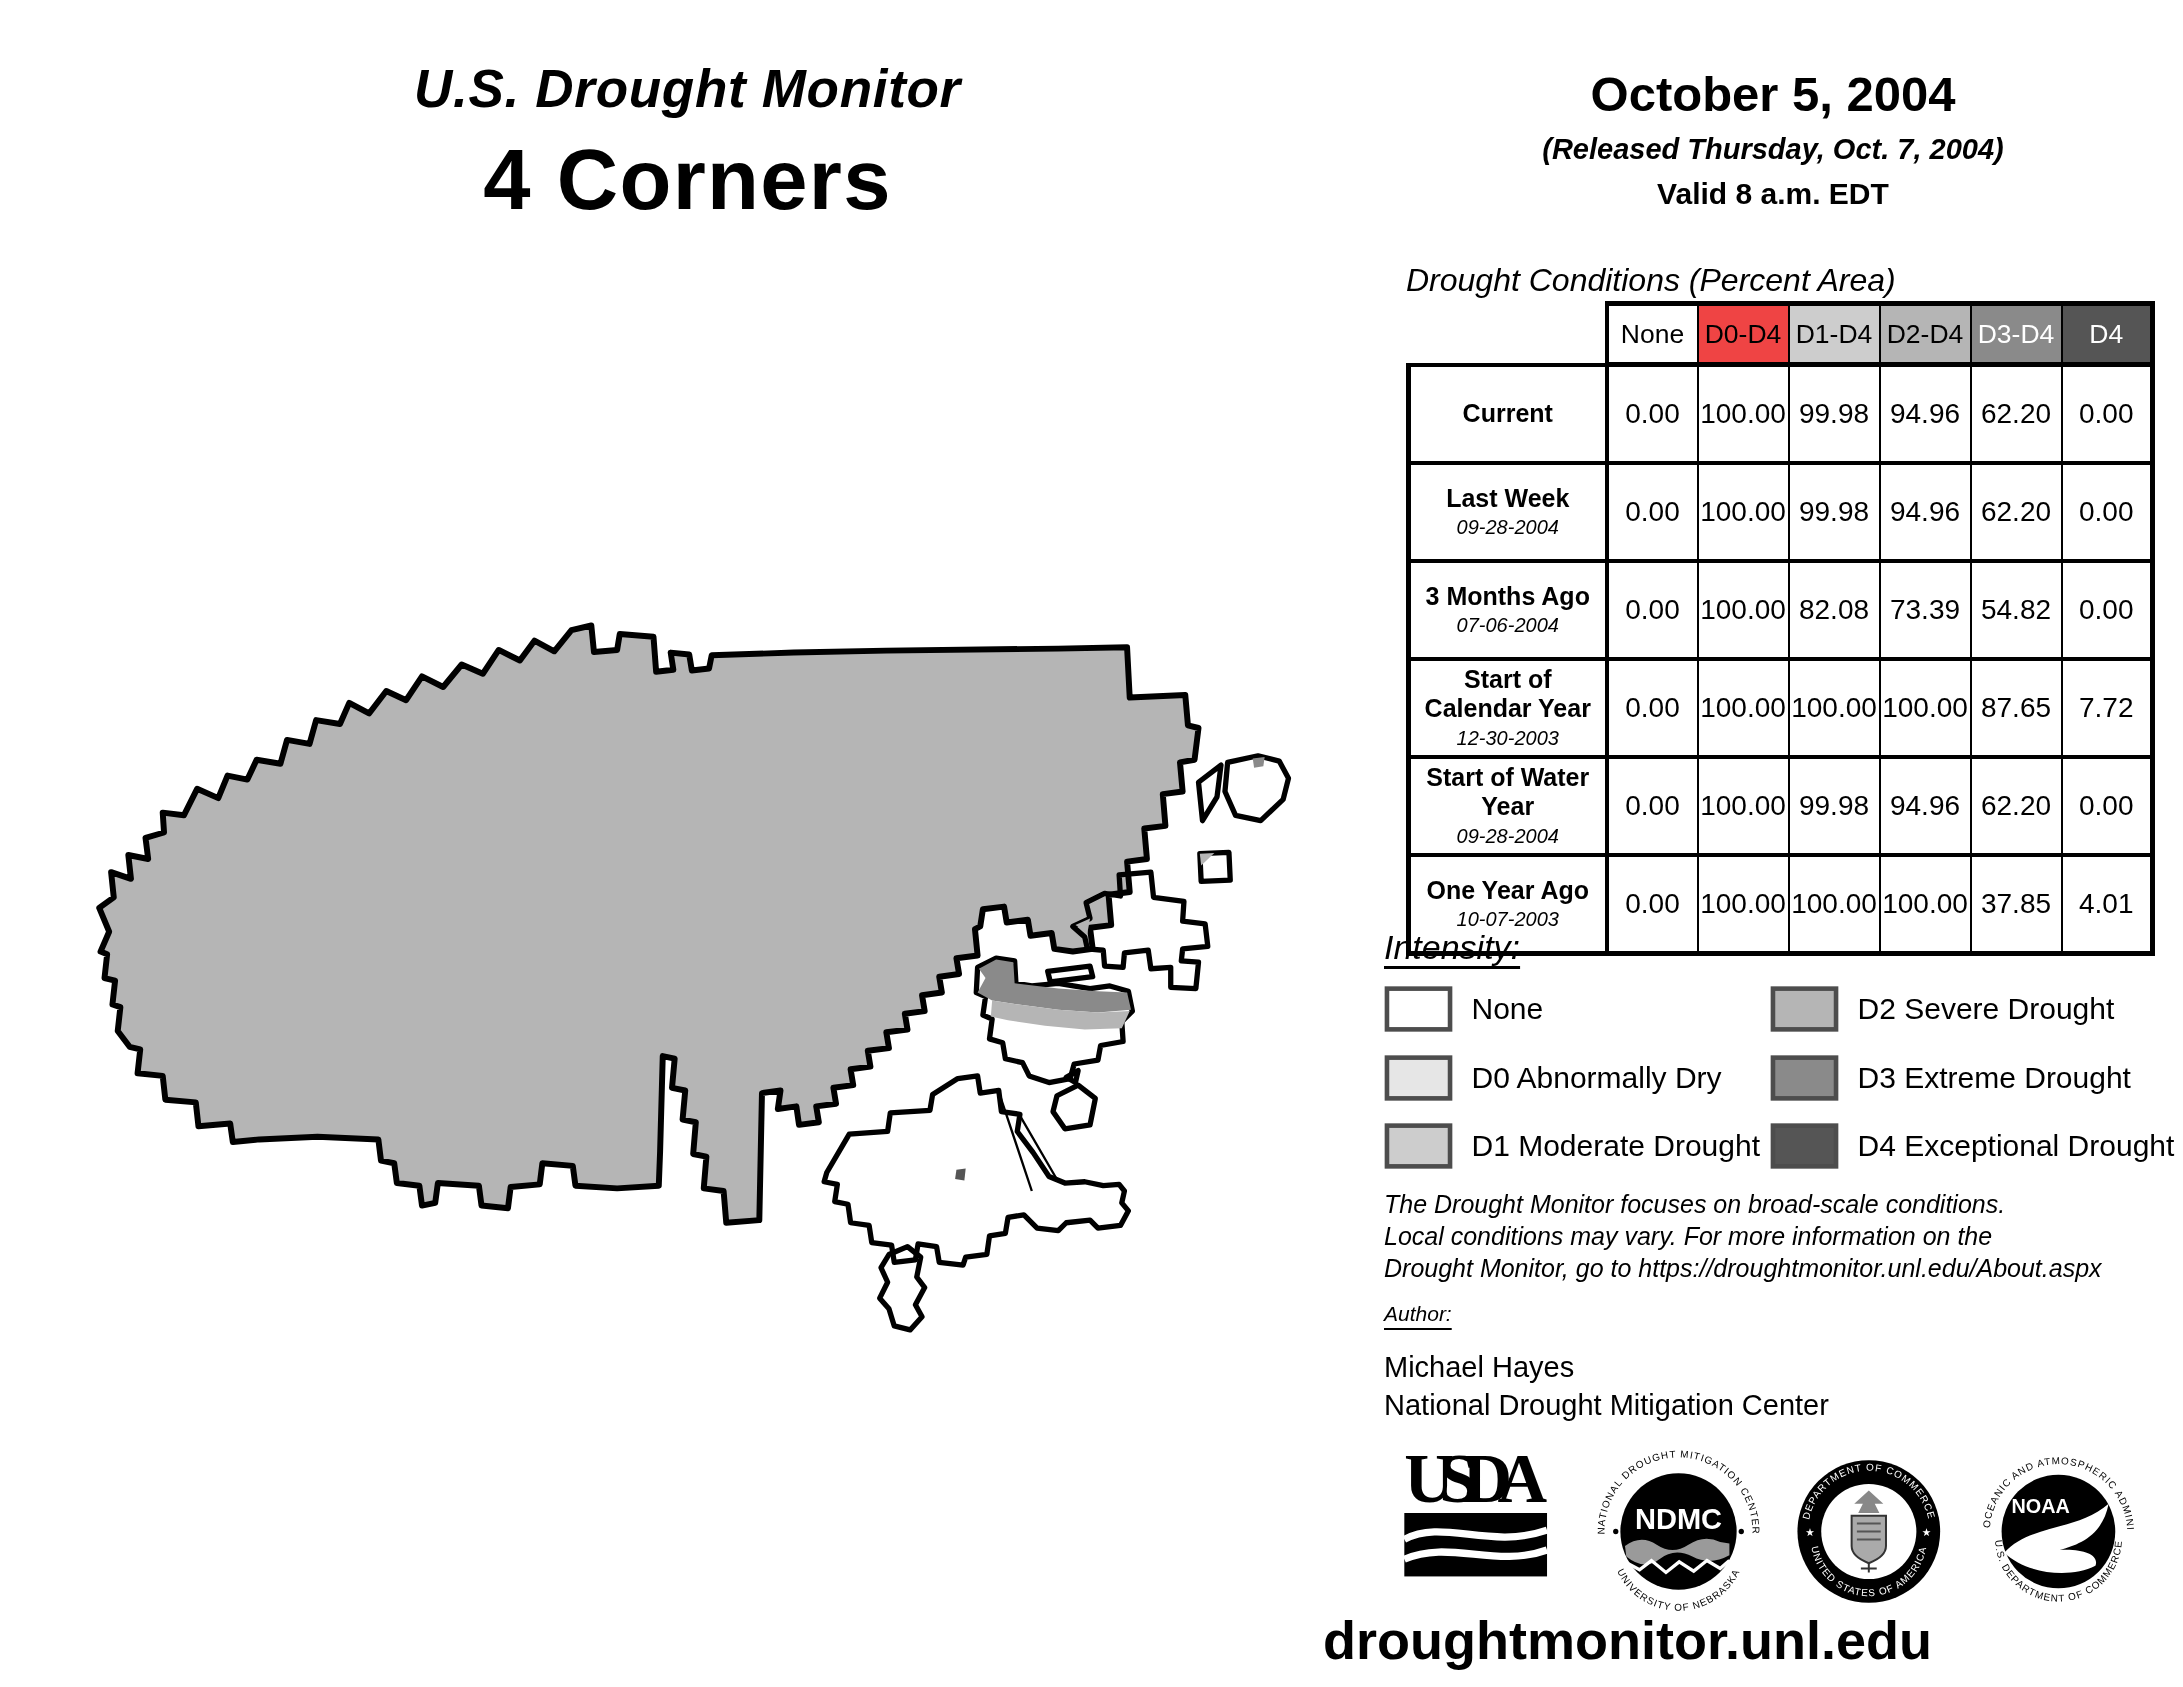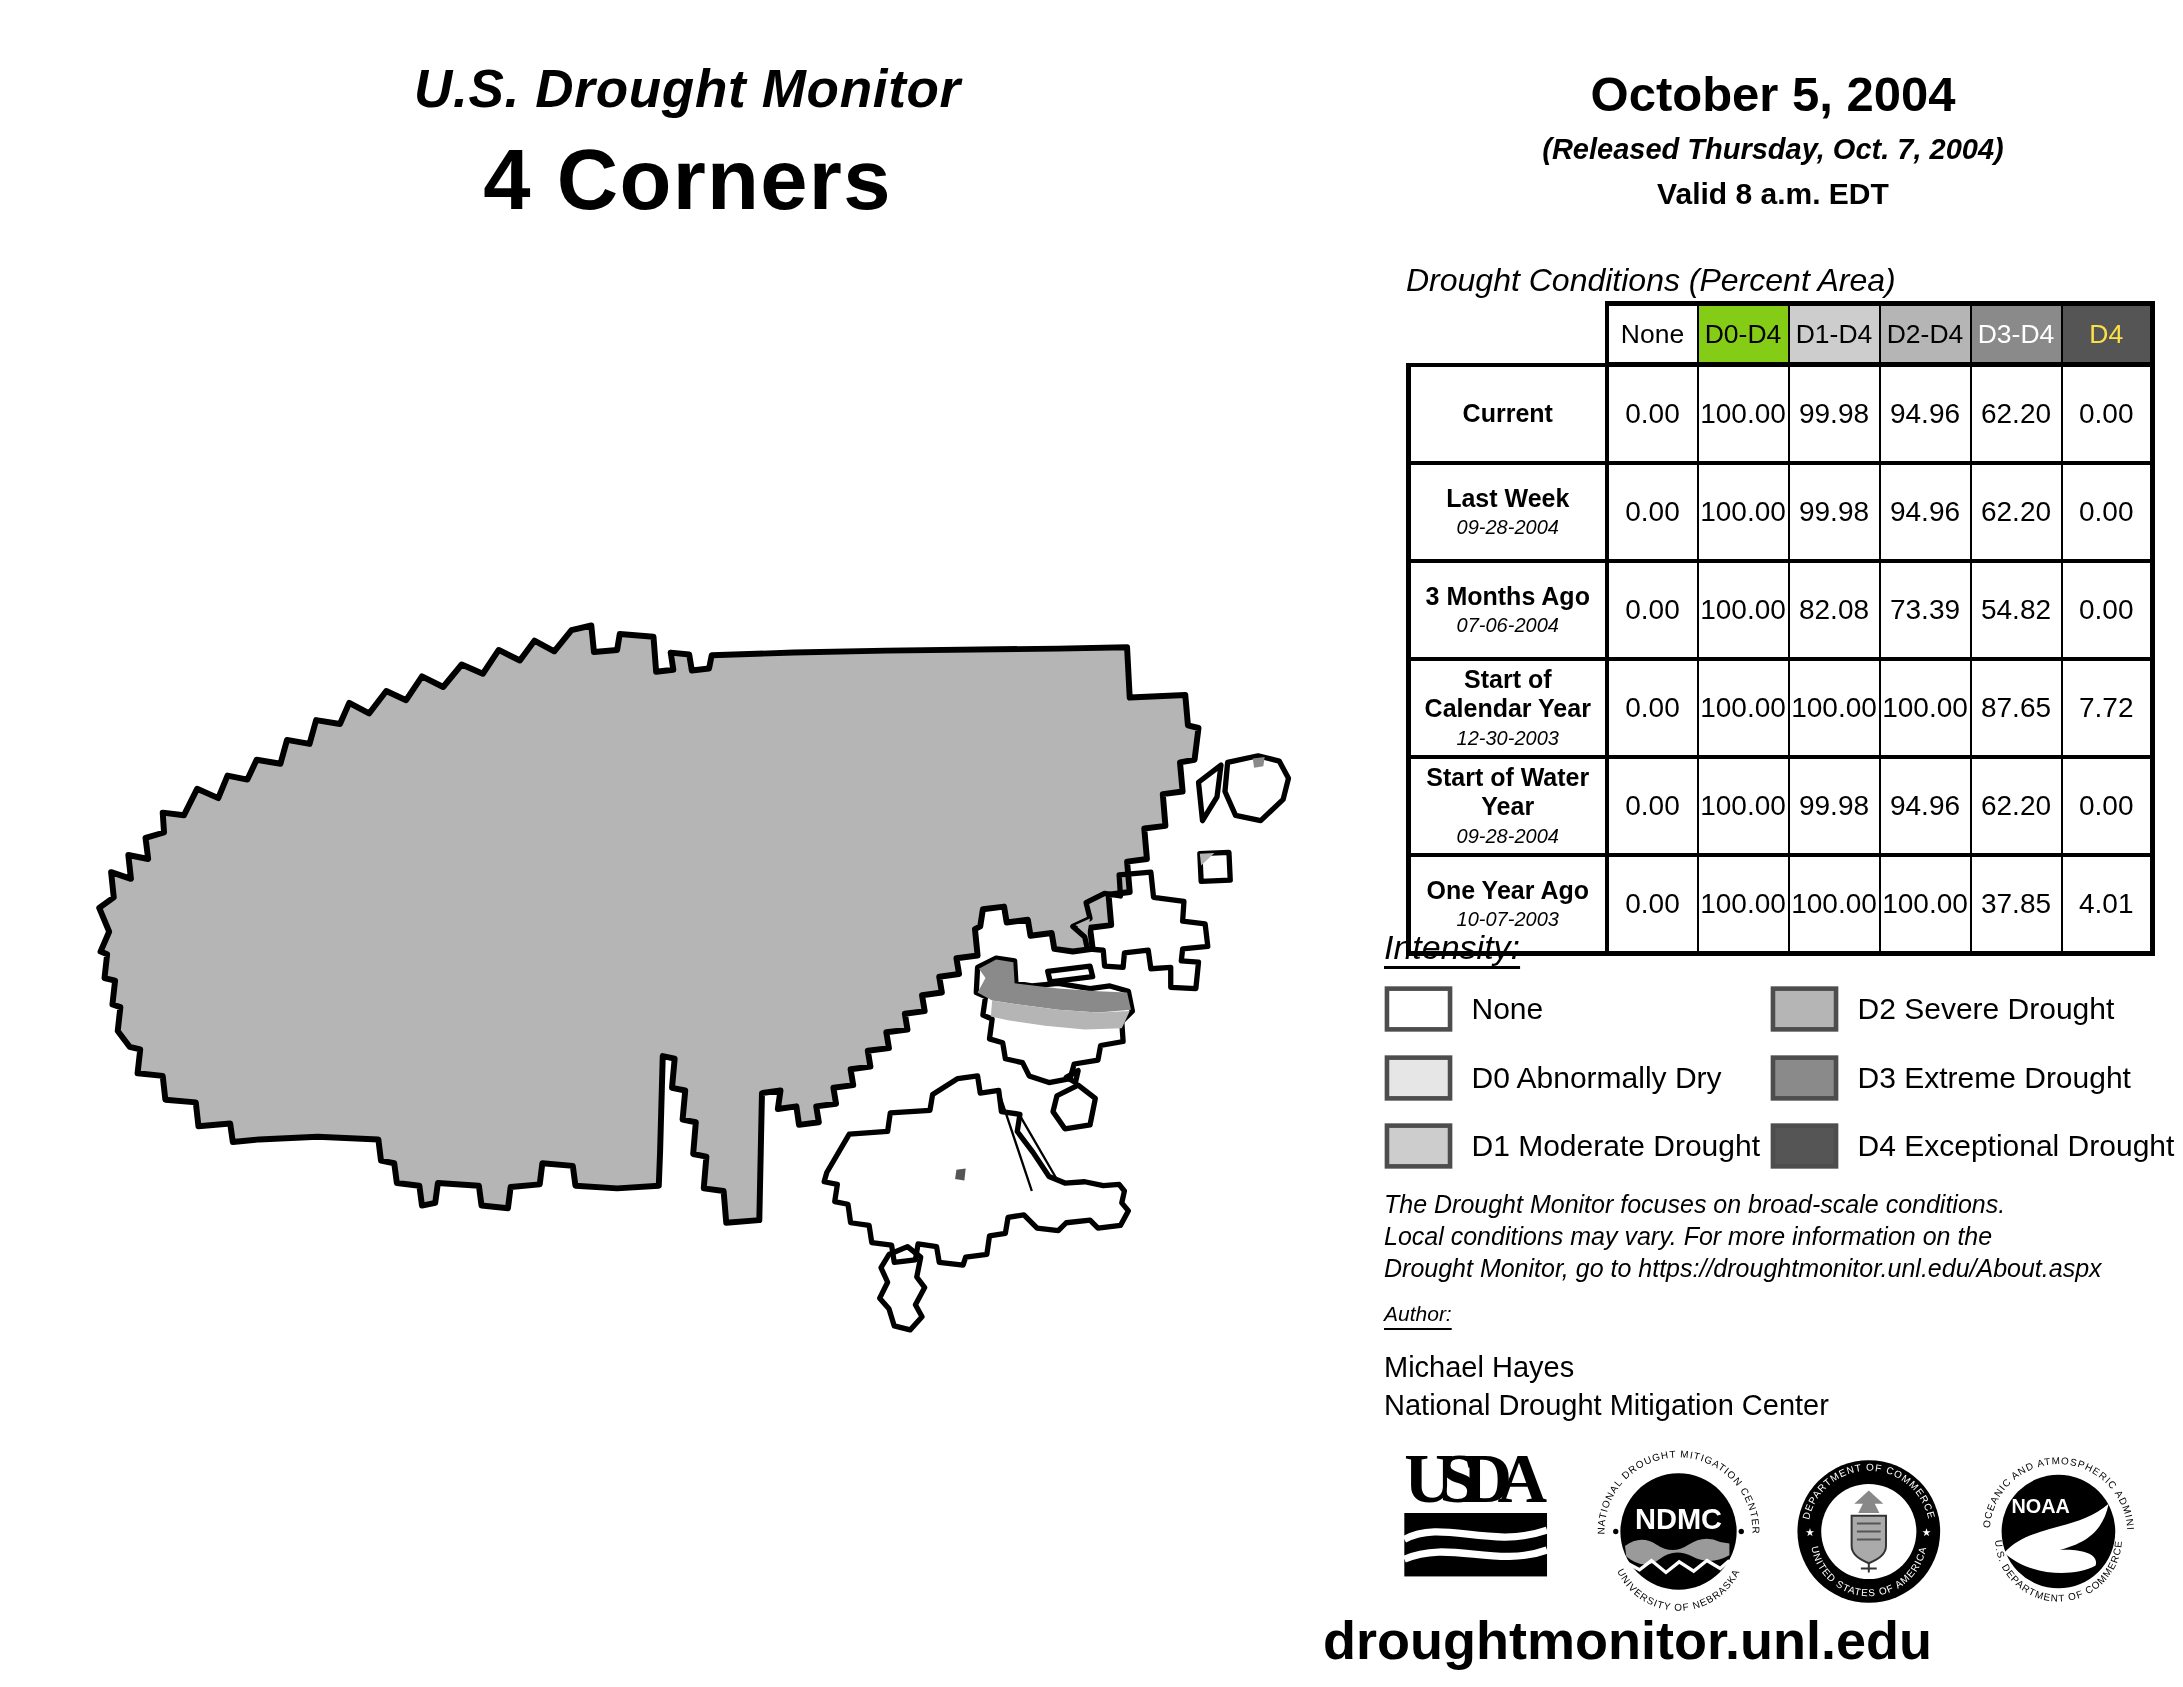--- a/index.html
+++ b/index.html
@@ -34,22 +34,22 @@
   th.hdr.first{border-left:4px solid #000;}
   th.hdr.last{border-right:5.3px solid #000;}
   td.rl{height:94px;font-size:25px;font-weight:bold;line-height:1.15;
         border:2px solid #000;border-left:5.3px solid #000;border-right:4px solid #000;
         border-top:4.6px solid #000;border-bottom:4.6px solid #000;padding:2.6px 6.6px;}
   td.dv{font-size:28px;border:2px solid #000;border-top:4.6px solid #000;border-bottom:4.6px solid #000;}
   td.dv.last{border-right:5.3px solid #000;}
   tr.lastrow td{border-bottom:5.3px solid #000;}
   .rowdate{display:block;font-weight:normal;font-style:italic;font-size:20px;margin-top:4px;}
   .rowdate:empty{display:none;}
-  .hc0{background:#ffffff;} .hc1{background:#84cc16;} .hc2{background:#cdcdcd;}
-  .hc3{background:#b5b5b5;margin-left:48px;} .hc4{background:#8a8a8a;color:#fff;} .hc5{background:#555555;color:#fde047;}
+  .hc0{background:#ffffff;} .hc1{background:#ef4444;} .hc2{background:#cdcdcd;}
+  .hc3{background:#b5b5b5;margin-left:48px;} .hc4{background:#8a8a8a;color:#fff;} .hc5{background:#555555;color:#ffffff;}
 
   
   .intensity-head{left:1384px;top:928px;font-size:34px;font-style:italic;
                   text-decoration:underline;text-underline-offset:6.6px;}
   .legend-item{height:46px;display:flex;align-items:center;}
   .legend-label{font-size:30px;margin-left:18.5px;white-space:nowrap;}
 
   
   .disclaimer{left:1384px;top:1188px;width:781px;font-size:25px;font-style:italic;line-height:1.28;}
   .author-head{left:1384px;top:1302px;font-size:21px;font-style:italic;

